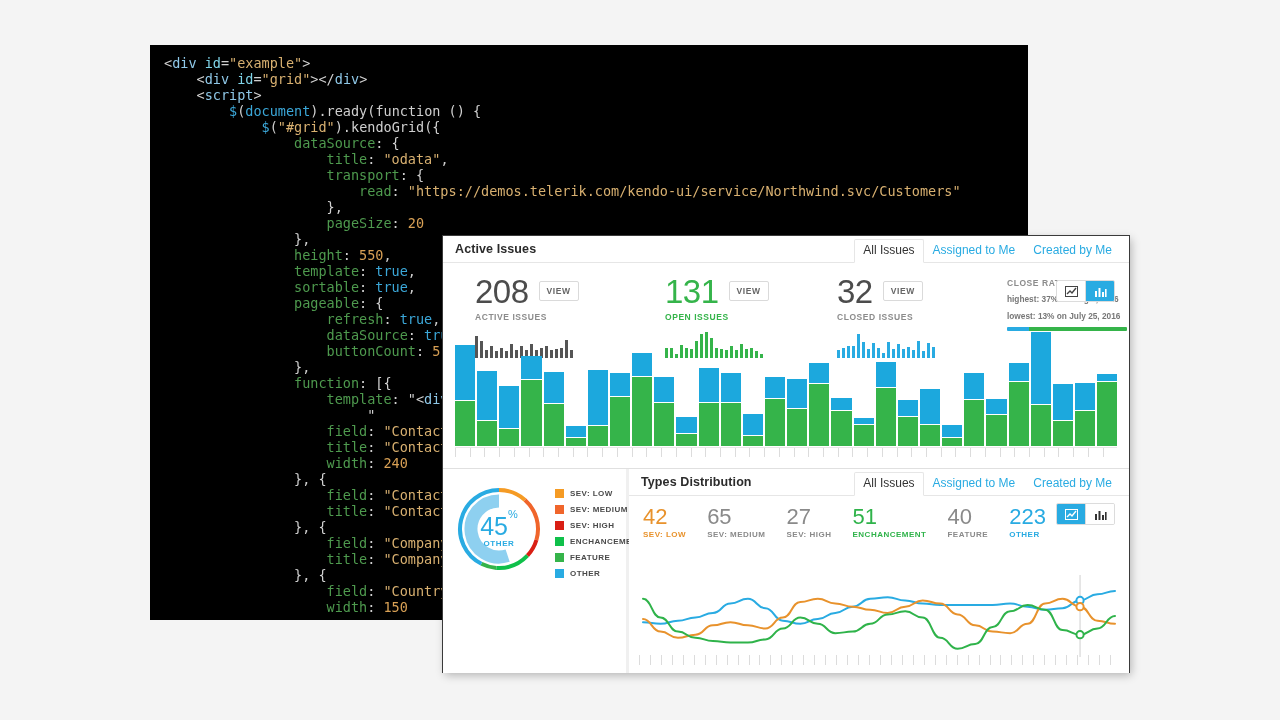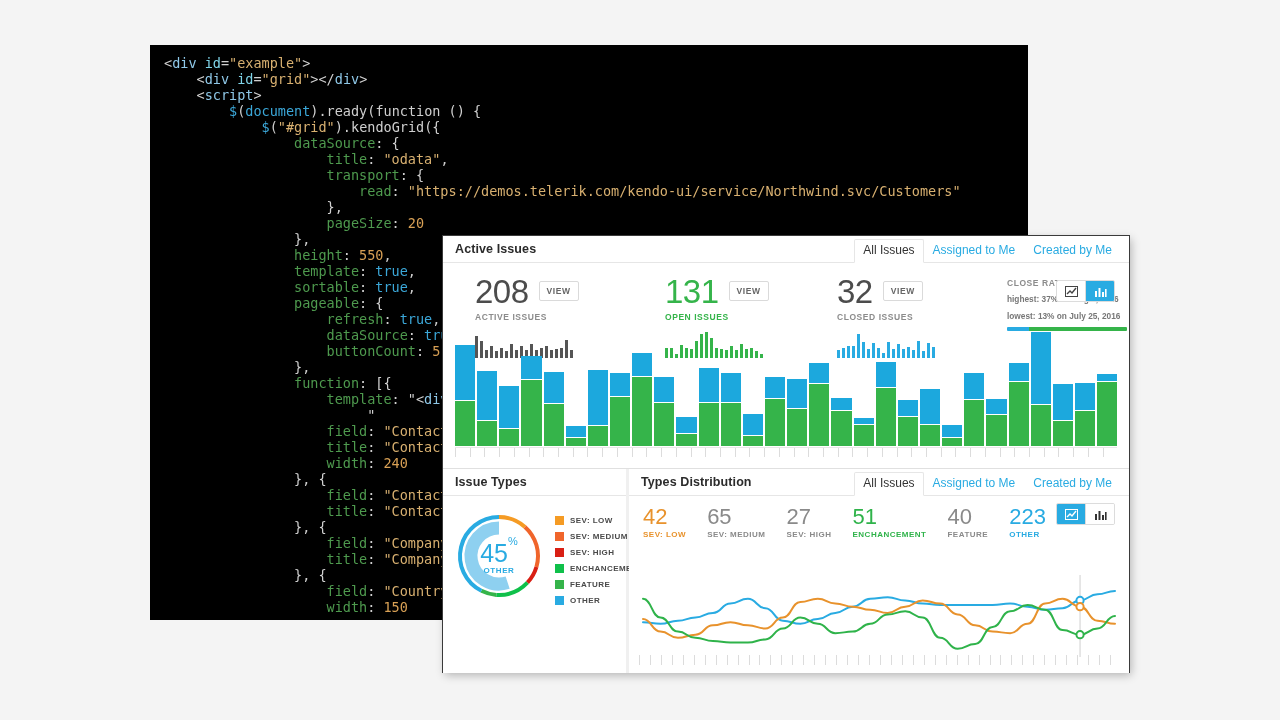--- a/index.html
+++ b/index.html
@@ -483,23 +483,20 @@
             <i></i>
             <i></i>
             <i></i>
           </div>
       </div>
     </div>
 
     <div class="bottom-row">
 
       <div class="issue-types">
-        <div class="panel-head">
-          <div class="panel-title">Issue Types</div>
-        </div>
         <div class="donut-area">
           <div class="donut">
             <svg width="92" height="92" viewBox="0 0 92 92" id="donut-svg" aria-hidden="true">
                 <path d="M 46 7 A 39 39 0 0 1 71.9785021059588 16.91190229095937" stroke="#f59b24" stroke-width="4" fill="none"></path>
                 <path d="M 71.9785021059588 16.91190229095937 A 39 39 0 0 1 83.41154570005722 57.017088922783984" stroke="#f0652b" stroke-width="4" fill="none"></path>
                 <path d="M 83.41154570005722 57.017088922783984 A 39 39 0 0 1 74.4019581324933 72.72692975708391" stroke="#d91f14" stroke-width="4" fill="none"></path>
                 <path d="M 74.4019581324933 72.72692975708391 A 39 39 0 0 1 43.294503699671786 84.9060443860451" stroke="#0fc04a" stroke-width="4" fill="none"></path>
                 <path d="M 43.294503699671786 84.9060443860451 A 39 39 0 0 1 28.384901135833402 80.79523375414564" stroke="#35b44a" stroke-width="4" fill="none"></path>
                 <path d="M 28.384901135833402 80.79523375414564 A 39 39 0 0 1 45.99999999999999 7" stroke="#29abe2" stroke-width="4" fill="none"></path>
                 <path d="M 54.65247584249853 72.6295824562643 A 28 28 0 1 1 46 18" stroke="#8ed0f0" stroke-width="13" fill="none"></path>

